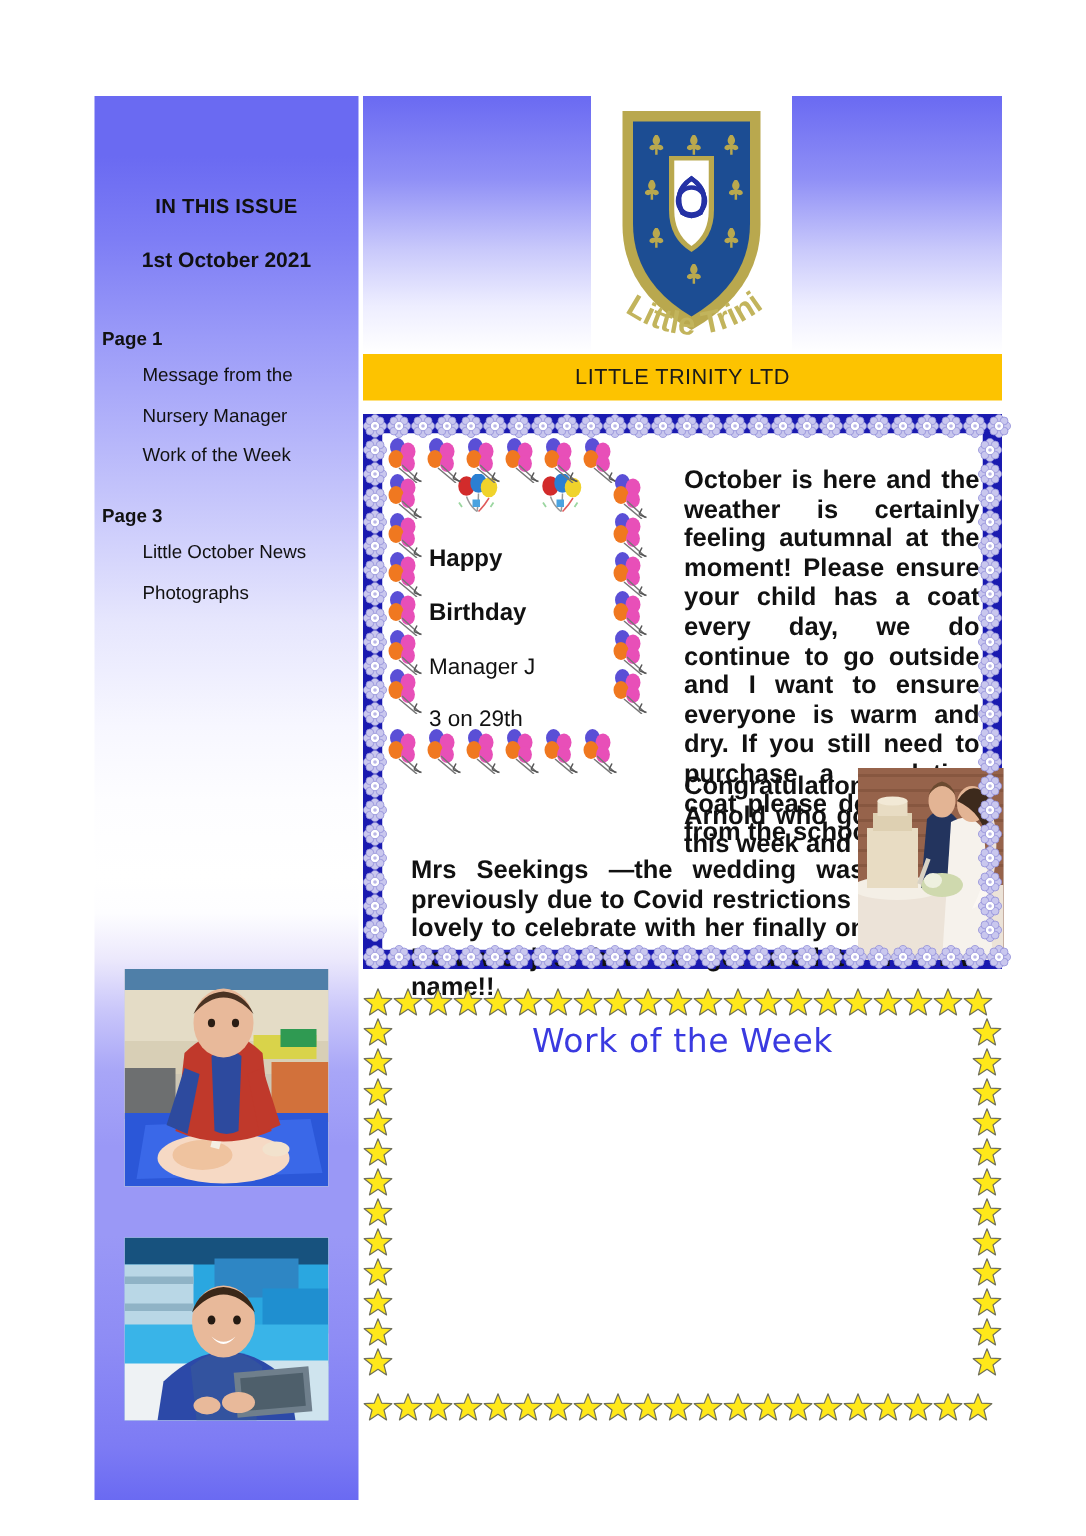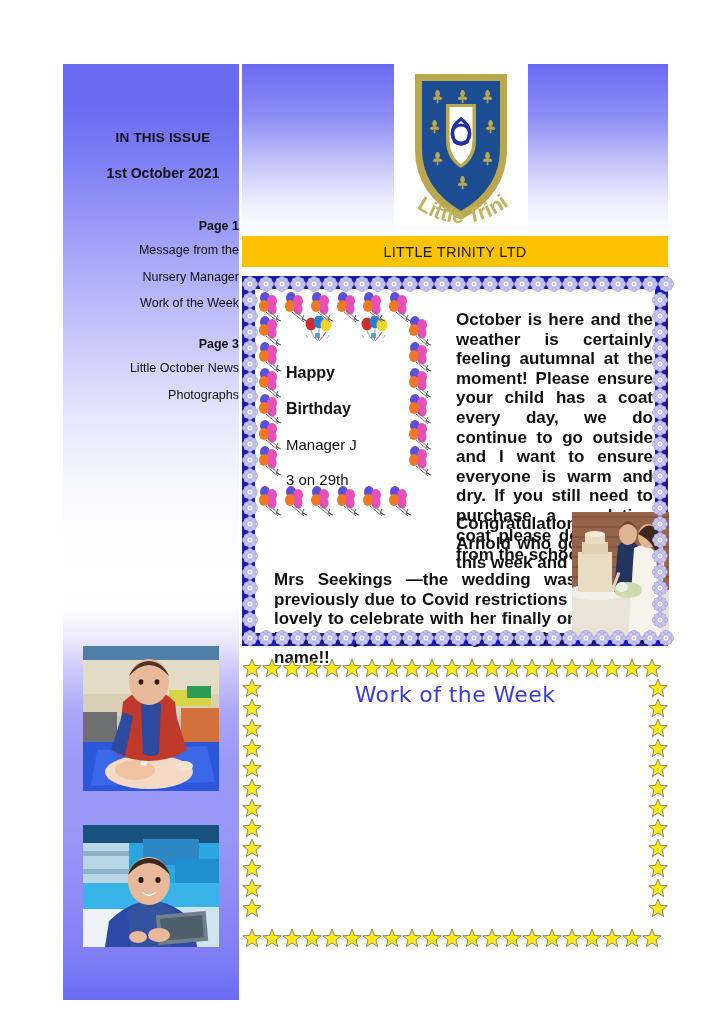--- a/index.html
+++ b/index.html
@@ -8,25 +8,25 @@
        -webkit-font-smoothing:antialiased;}
 
   
   #sidebar{position:absolute;left:63px;top:64px;width:176px;height:936px;
            background:linear-gradient(to bottom,
               #6a6af2 0px, #6a6af2 40px, #7d7df5 95px, #9a9af8 160px,
               #c2c2fb 260px, #e6e6fd 350px, #f7f7ff 420px, #fdfdff 470px,
               #ffffff 520px, #fdfdff 545px, #ece9fc 575px,
               #c9c6fa 610px, #a8a6f7 650px, #9a98f6 700px,
               #9a98f6 760px, #8e8cf5 830px, #7d7bf4 900px, #6a6af2 936px);}
-  #sidebar-head{position:absolute;left:12px;top:0;width:176px;text-align:center;}
+  #sidebar-head{position:absolute;left:0;top:0;width:176px;text-align:center;}
   #in-this-issue{margin-top:66px;font-size:13.5px;font-weight:bold;color:#111;letter-spacing:.2px;}
   #issue-date{margin-top:20px;font-size:14px;font-weight:bold;color:#111;}
 
-  #toc{position:absolute;left:0;top:155px;width:176px;text-align:right;}
+  #toc{position:absolute;left:0;top:155px;width:176px;}
   .toc-page{font-size:12.5px;font-weight:bold;color:#111;margin:0 0 10px 5px;}
   .toc-entry{font-size:12.5px;color:#111;margin:0 0 11px 32px;line-height:1.25;}
   .toc-gap{height:14px;}
 
   .side-photo{position:absolute;left:20px;width:136px;
               background:#cfd8e3;overflow:hidden;}
   #side-photo-1{top:582px;height:145px;}
   #side-photo-2{top:761px;height:122px;}
 
   

